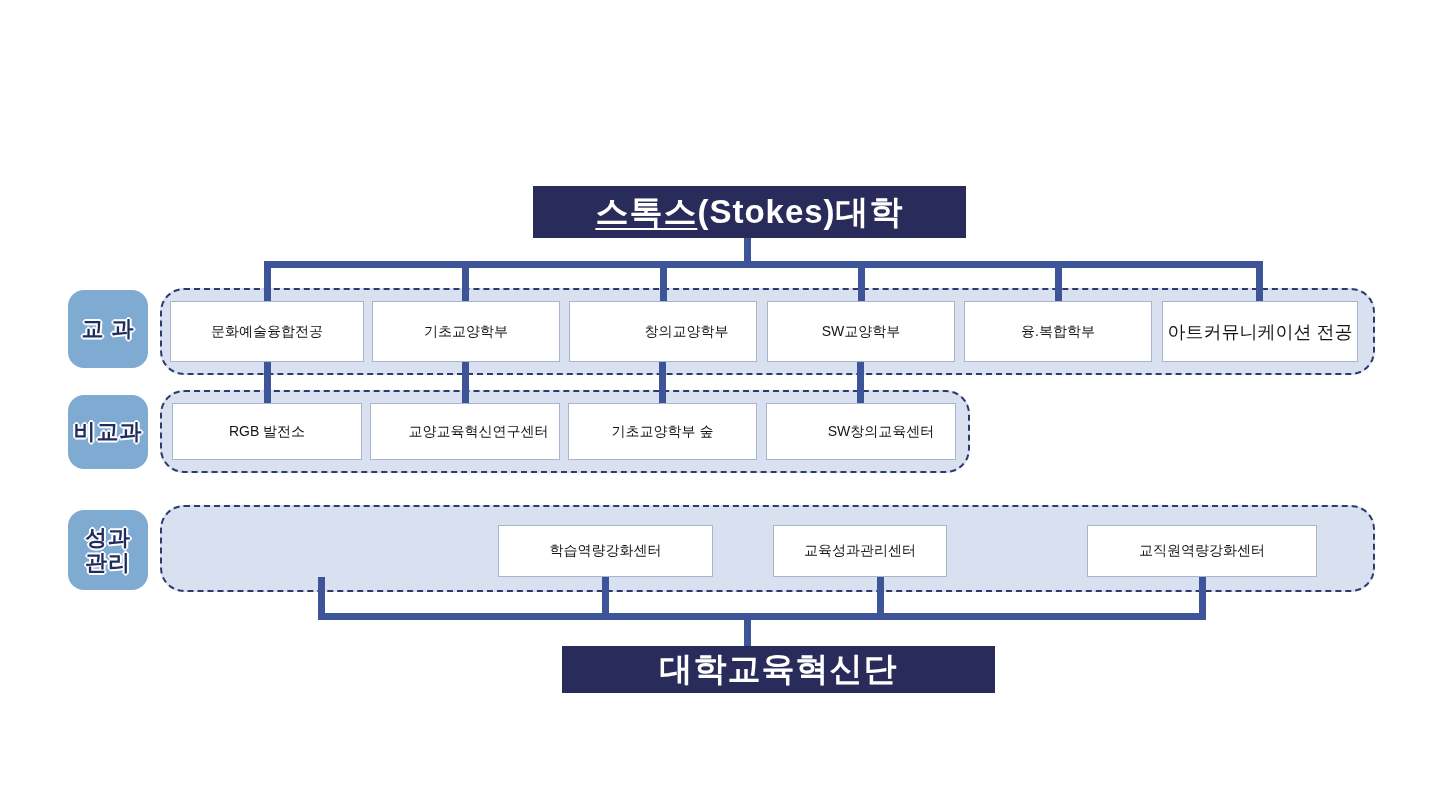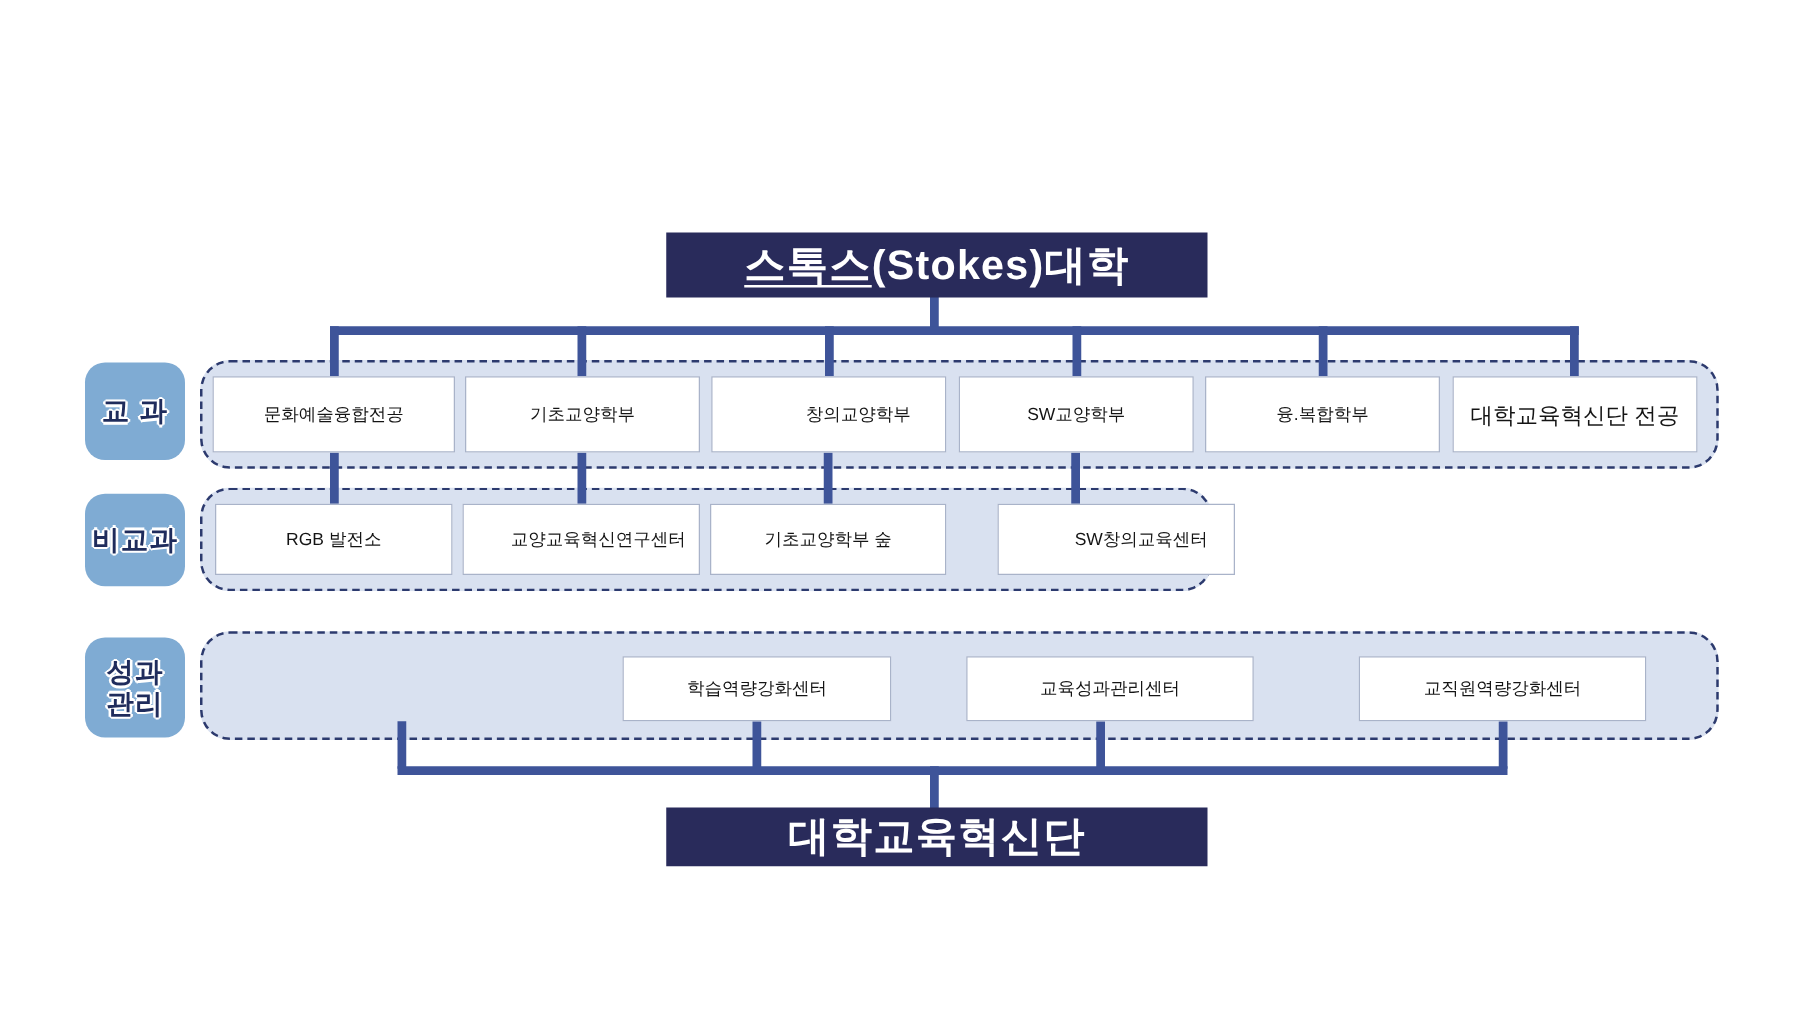--- a/index.html
+++ b/index.html
@@ -44,30 +44,30 @@
   .r1b3{left:569px;top:301px;width:188px;height:61px;padding-left:47px;}
   .r1b4{left:767px;top:301px;width:188px;height:61px;}
   .r1b5{left:964px;top:301px;width:188px;height:61px;}
   .r1b6{left:1162px;top:301px;width:196px;height:61px;font-size:18px;}
   
   .r2-label{left:68px;top:395px;width:80px;height:74px;}
   .r2-container{left:160px;top:390px;width:810px;height:83px;}
   .r2b1{left:172px;top:403px;width:190px;height:57px;}
   .r2b2{left:370px;top:403px;width:190px;height:57px;padding-left:27px;}
   .r2b3{left:568px;top:403px;width:189px;height:57px;}
-  .r2b4{left:798px;top:403px;width:190px;height:57px;padding-left:40px;}
+  .r2b4{left:766px;top:403px;width:190px;height:57px;padding-left:40px;}
   
   .r3-label{left:68px;top:510px;width:80px;height:80px;}
   .r3-container{left:160px;top:505px;width:1215px;height:87px;}
   .r3b1{left:205px;top:525px;width:232px;height:52px;}
   .r3b2{left:498px;top:525px;width:215px;height:52px;}
-  .r3b3{left:773px;top:525px;width:230px;height:52px;}
+  .r3b3{left:773px;top:525px;width:174px;height:52px;}
   .r3b4{left:1087px;top:525px;width:230px;height:52px;}
   
-  .bottom-box{left:533px;top:646px;width:433px;height:47px;}
+  .bottom-box{left:562px;top:646px;width:433px;height:47px;}
 </style>
 </head>
 <body>
 
 <div class="canvas">
 
   <div class="row-container r1-container"></div>
   <div class="row-container r2-container"></div>
   <div class="row-container r3-container"></div>
 
@@ -94,21 +94,21 @@
     <span class="u">스톡스</span>
       <span>(Stokes)대학</span>
   </div>
 
   <div class="row-label r1-label">교 과</div>
   <div class="wbox r1b1">문화예술융합전공</div>
   <div class="wbox r1b2">기초교양학부</div>
   <div class="wbox r1b3">창의교양학부</div>
   <div class="wbox r1b4">SW교양학부</div>
   <div class="wbox r1b5">융.복합학부</div>
-  <div class="wbox r1b6">대학교육혁신단 전공</div>
+  <div class="wbox r1b6">아트커뮤니케이션 전공</div>
 
   <div class="row-label r2-label">비교과</div>
   <div class="wbox r2b1">RGB 발전소</div>
   <div class="wbox r2b2">교양교육혁신연구센터</div>
   <div class="wbox r2b3">기초교양학부 숲</div>
   <div class="wbox r2b4">SW창의교육센터</div>
 
   <div class="row-label r3-label">성과
 관리</div>
   <div class="wbox r3b2">학습역량강화센터</div>

